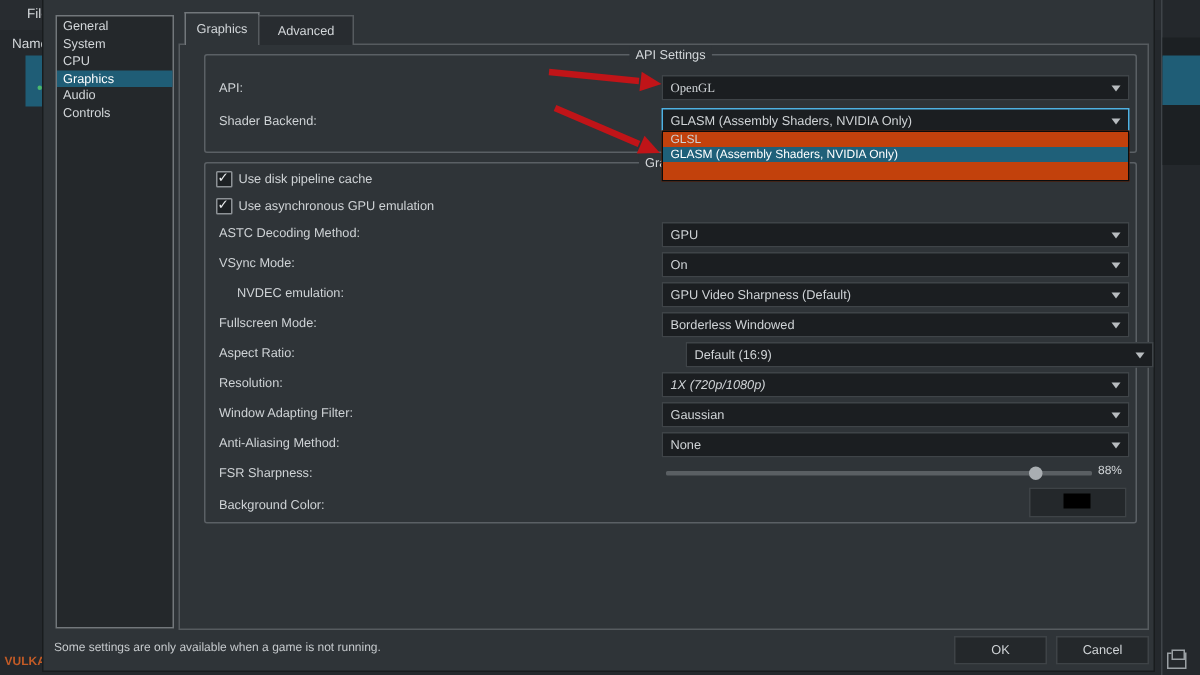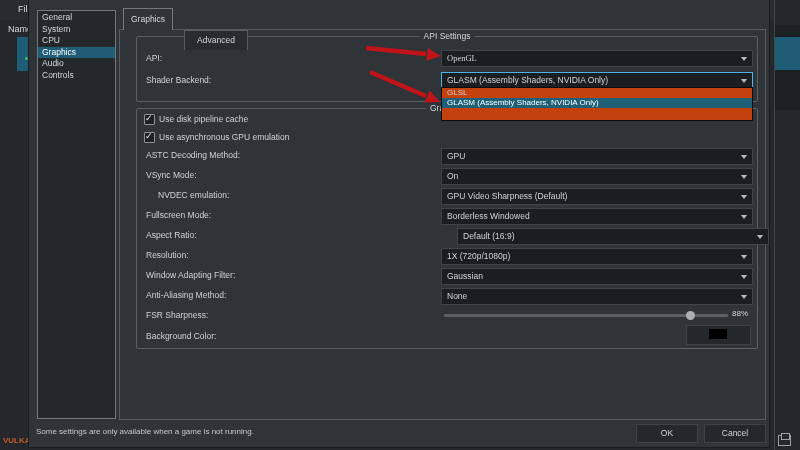--- a/index.html
+++ b/index.html
@@ -22,22 +22,22 @@
   .scap{left:778px;top:435px;width:11px;height:9px;border:1px solid #9aa0a4;background:#24282c;}
   .scap-in{left:2px;top:-3px;width:7px;height:5px;border:1px solid #9aa0a4;background:#24282c;}
   
   .dialog{left:28px;top:0;width:740px;height:447px;background:#2f3438;border-left:1px solid #191c1e;border-right:1px solid #191c1e;border-bottom:1px solid #191c1e;}
   .sidebar{left:8px;top:10px;width:77px;height:407px;background:#24282b;border:1px solid #72777b;}
   .side-item{height:11.5px;line-height:11.5px;padding-left:4px;font-size:8.5px;color:#d3d7da;cursor:default;}
   .side-item.selected{background:var(--selection-teal,#1f5d76);color:#ffffff;}
   .tab{font-size:8.5px;text-align:center;color:#d3d7da;z-index:2;}
   .tab.active{left:94px;top:8px;width:48px;height:21px;line-height:21px;background:#2f3438;
     border:1px solid #72777b;border-bottom:none;}
-  .tab.inactive{left:155px;top:10px;width:62px;height:19px;line-height:19px;background:#282c30;
-    border:1px solid #565b5f;border-bottom:none;margin-top:20px;}
+  .tab.inactive{left:143px;top:10px;width:62px;height:19px;line-height:19px;background:#282c30;
+    border:1px solid #565b5f;border-bottom:none;}
   .pane{left:90px;top:29px;width:645px;height:389px;border:1px solid #565b5f;background:#2f3438;}
   .group{border:1px solid #5b6065;border-radius:2px;}
   .group-title{position:absolute;top:-6px;left:50%;transform:translateX(-50%);
     background:#2f3438;padding:0 4px;font-size:8.5px;color:#d3d7da;white-space:nowrap;}
   .api-group{left:107px;top:36px;width:620px;height:64px;}
   .gfx-group{left:107px;top:108px;width:620px;height:239px;}
   .combo{width:310px;height:15px;background:#1b1e21;border:1px solid #3f4448;}
   .combo.focused{border:1px solid var(--focus-blue,#4fb2e4);}
   .combo-text{position:absolute;left:5px;top:0;font-size:8.5px;line-height:15px;color:#d0d4d7;white-space:nowrap;}
   .combo-arrow{position:absolute;right:5px;top:6px;width:0;height:0;
@@ -149,21 +149,21 @@
     <div class="abs combo" style="left:412px;top:208px;">
       <span class="combo-text">Borderless Windowed</span>
       <span class="combo-arrow"></span>
     </div>
     <div class="abs lbl" style="left:117px;top:230px;">Aspect Ratio:</div>
     <div class="abs combo" style="left:428px;top:228px;">
       <span class="combo-text">Default (16:9)</span>
       <span class="combo-arrow"></span>
     </div>
     <div class="abs lbl" style="left:117px;top:250px;">Resolution:</div>
-    <div class="abs combo" style="left:412px;top:248px;">
+    <div class="abs combo" style="left:412px;top:248px;font-style:italic;">
       <span class="combo-text">1X (720p/1080p)</span>
       <span class="combo-arrow"></span>
     </div>
     <div class="abs lbl" style="left:117px;top:270px;">Window Adapting Filter:</div>
     <div class="abs combo" style="left:412px;top:268px;">
       <span class="combo-text">Gaussian</span>
       <span class="combo-arrow"></span>
     </div>
     <div class="abs lbl" style="left:117px;top:290px;">Anti-Aliasing Method:</div>
     <div class="abs combo" style="left:412px;top:288px;">

